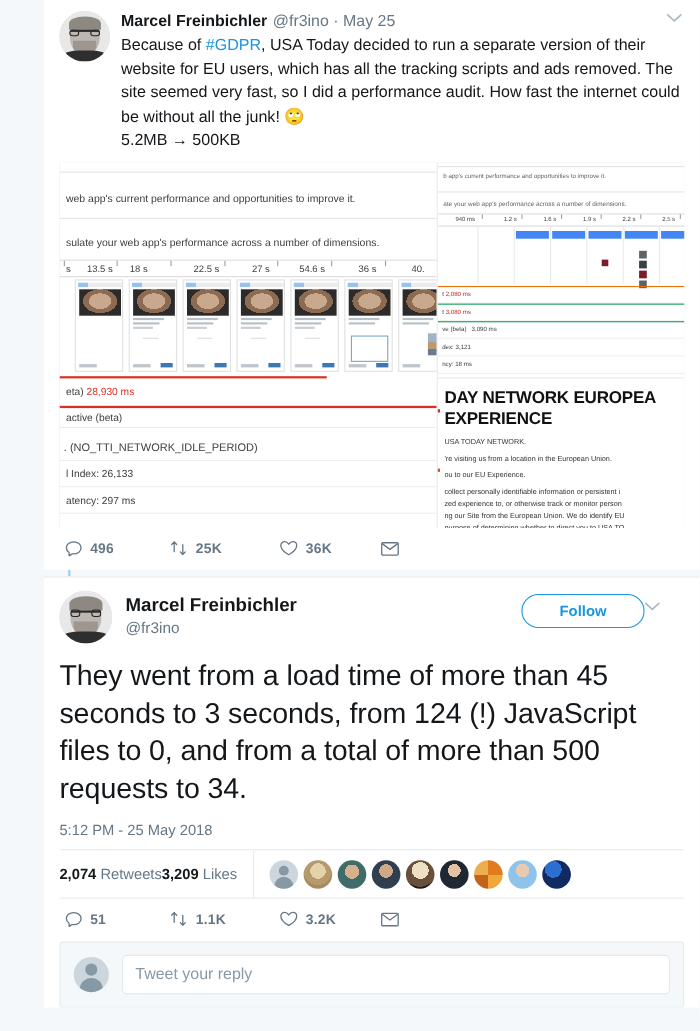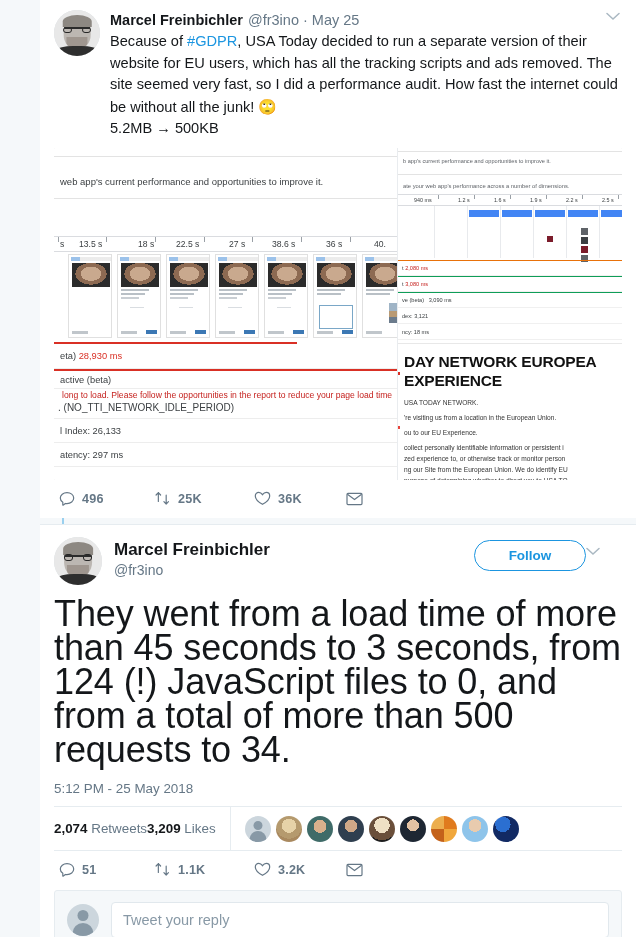--- a/index.html
+++ b/index.html
@@ -208,21 +208,21 @@
     text-align: center;
     background: #fff;
     cursor: pointer;
     margin-top: 3px;
   }
   .t2-caret {
     flex: 0 0 auto; width: 36px; text-align:center;
     color:#aab8c2; font-size:14px; cursor:pointer; margin-top:10px;
   }
   .t2-text {
-    font-size: 36px;
+    font-size: 26px;
     line-height: 34px;
     color: #14171a;
     margin-top: 12px;
     letter-spacing: -0.1px;
   }
   .t2-time {
     font-size: 13.4px;
     color: #657786;
     margin-top: 14px;
   }
@@ -341,34 +341,35 @@
         <div class="t1-text2">5.2MB → 500KB</div>
       </div>
     </div>
 
     <div class="media">
 
       <div class="media-left">
         <div class="ml-rule" style="top:8px;"></div>
         <div class="ml-h1">web app's current performance and opportunities to improve it.</div>
         <div class="ml-rule" style="top:50px;"></div>
+        <div class="ml-h2">sulate your web app's performance across a number of dimensions.</div>
 
         <div class="ticks">
           <span class="tickmark" style="left:4px;"></span>
           <span class="tick" style="left:6px;">s</span>
           <span class="tickmark" style="left:52px;"></span>
           <span class="tick" style="left:25px;">13.5 s</span>
           <span class="tickmark" style="left:101px;"></span>
-          <span class="tick" style="left:84px;text-align:right;">18 s</span>
+          <span class="tick" style="left:64px;text-align:right;">18 s</span>
           <span class="tickmark" style="left:150px;"></span>
           <span class="tick" style="left:122px;">22.5 s</span>
           <span class="tickmark" style="left:198px;"></span>
           <span class="tick" style="left:175px;">27 s</span>
           <span class="tickmark" style="left:247px;"></span>
-          <span class="tick" style="left:218px;">38.6 s</span>
+          <span class="tick" style="left:218px;">54.6 s</span>
           <span class="tickmark" style="left:296px;"></span>
           <span class="tick" style="left:272px;">36 s</span>
           <span class="tick" style="left:320px;">40.</span>
         </div>
 
         <div class="shots">
           <div class="shot" style="left:14px;">
             <div class="bar"></div>
               <div class="face"></div>
               <div class="foot"></div>
@@ -436,21 +437,20 @@
           <div class="gr">
             <div class="redbar" style="width:70%"></div>
             <div class="lbl"><span>eta)</span>
               <span class="val">28,930 ms</span></div>
           </div>
           <div class="gr" style="height:20px;">
             <div class="redbar" style="width:100%"></div>
             <div class="lbl" style="top:6px;"><span>active (beta)</span></div>
           </div>
           <div class="gr-warn">
-            <div class="w1">long to load. Please follow the opportunities in the report to reduce your page load time</div>
             <div class="w2">. (NO_TTI_NETWORK_IDLE_PERIOD)</div>
           </div>
           <div class="gr" style="height:24px;">
             <div class="lbl" style="top:7px;">l Index: 26,133</div>
           </div>
           <div class="gr" style="height:24px;">
             <div class="lbl" style="top:7px;">atency: 297 ms</div>
           </div>
         </div>
       </div>

